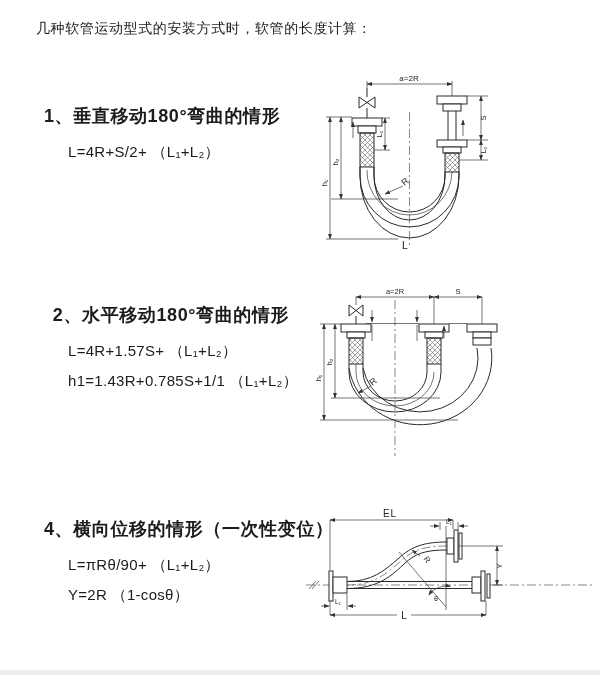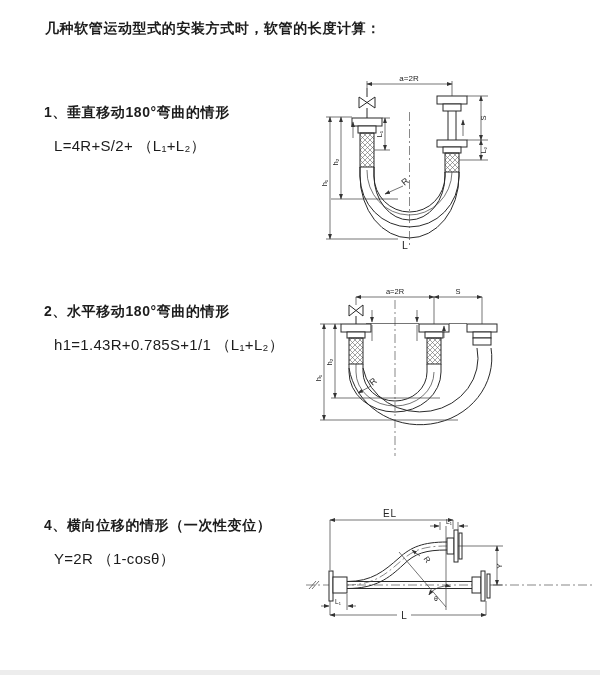--- a/index.html
+++ b/index.html
@@ -1,27 +1,27 @@
 <!DOCTYPE html>
 <html><head>
 <meta charset="utf-8">
 <style>
   html,body{margin:0;padding:0;}
   body{
     width:600px;height:675px;position:relative;background:#ffffff;
     font-family:"Liberation Sans","DejaVu Sans",sans-serif;color:#1c1c1c;overflow:hidden;
   }
   .title{
-    position:absolute;left:36px;top:20px;font-size:14px;font-weight:bold;
-    letter-spacing:0.6px;white-space:nowrap;margin-left:9px;
+    position:absolute;left:36px;top:20px;font-size:14px;font-weight:normal;
+    letter-spacing:0.6px;white-space:nowrap;
   }
   .section{position:absolute;left:44px;}
   #sec1{top:104px;} #sec2{top:303px;} #sec3{top:517px;}
-  .sec-heading{font-size:14px;font-weight:bold;margin:0 0 9px 0;letter-spacing:0.6px;white-space:nowrap;}
-  .formula{font-size:15px;margin:0 0 0 10px;height:30px;line-height:30px;letter-spacing:0.3px;white-space:nowrap;}
+  .sec-heading{font-size:18px;font-weight:bold;margin:0 0 9px 0;letter-spacing:0.6px;white-space:nowrap;text-align:center;}
+  .formula{font-size:15px;margin:0 0 0 24px;height:30px;line-height:30px;letter-spacing:0.3px;white-space:nowrap;}
   svg{position:absolute;}
   #d1{left:305px;top:70px;}
   #d2{left:308px;top:283px;}
   #d3{left:300px;top:505px;}
   svg text{font-family:"Liberation Sans","DejaVu Sans",sans-serif;fill:#222;}
   .ln{stroke:#2a2a2a;stroke-width:1;fill:none;}
   .thin{stroke:#3a3a3a;stroke-width:0.7;fill:none;}
   .cl{stroke:#555;stroke-width:0.7;fill:none;stroke-dasharray:9 3 2 3;}
   .hz{fill:#ffffff;stroke:#2a2a2a;stroke-width:1;}
   .bottom-edge{position:absolute;left:0;bottom:0;width:100%;height:5px;background:#ededed;}
@@ -31,25 +31,27 @@
 
 <div class="title">几种软管运动型式的安装方式时，软管的长度计算：</div>
 
 <div class="section" id="sec1">
   <p class="sec-heading">1、垂直移动180°弯曲的情形</p>
   <p class="formula">L=4R+S/2+ （L₁+L₂）</p>
 </div>
 
 <div class="section" id="sec2">
   <p class="sec-heading">2、水平移动180°弯曲的情形</p>
+  <p class="formula">L=4R+1.57S+ （L₁+L₂）</p>
   <p class="formula">h1=1.43R+0.785S+1/1 （L₁+L₂）</p>
 </div>
 
 <div class="section" id="sec3">
   <p class="sec-heading">4、横向位移的情形（一次性变位）</p>
+  <p class="formula">L=πRθ/90+ （L₁+L₂）</p>
   <p class="formula">Y=2R （1-cosθ）</p>
 </div>
 
 <svg id="d1" width="292" height="190" viewBox="305 70 292 190">
   <defs>
     <marker id="d1a" viewBox="0 0 10 10" refX="9" refY="5" markerWidth="8" markerHeight="8" orient="auto-start-reverse">
       <path d="M0,1.5 L10,5 L0,8.5 z" fill="#333"></path>
     </marker>
     <pattern id="d1h" width="5" height="5" patternUnits="userSpaceOnUse">
       <path d="M0,5 L5,0 M0,0 L5,5" stroke="#666" stroke-width="0.6"></path>

